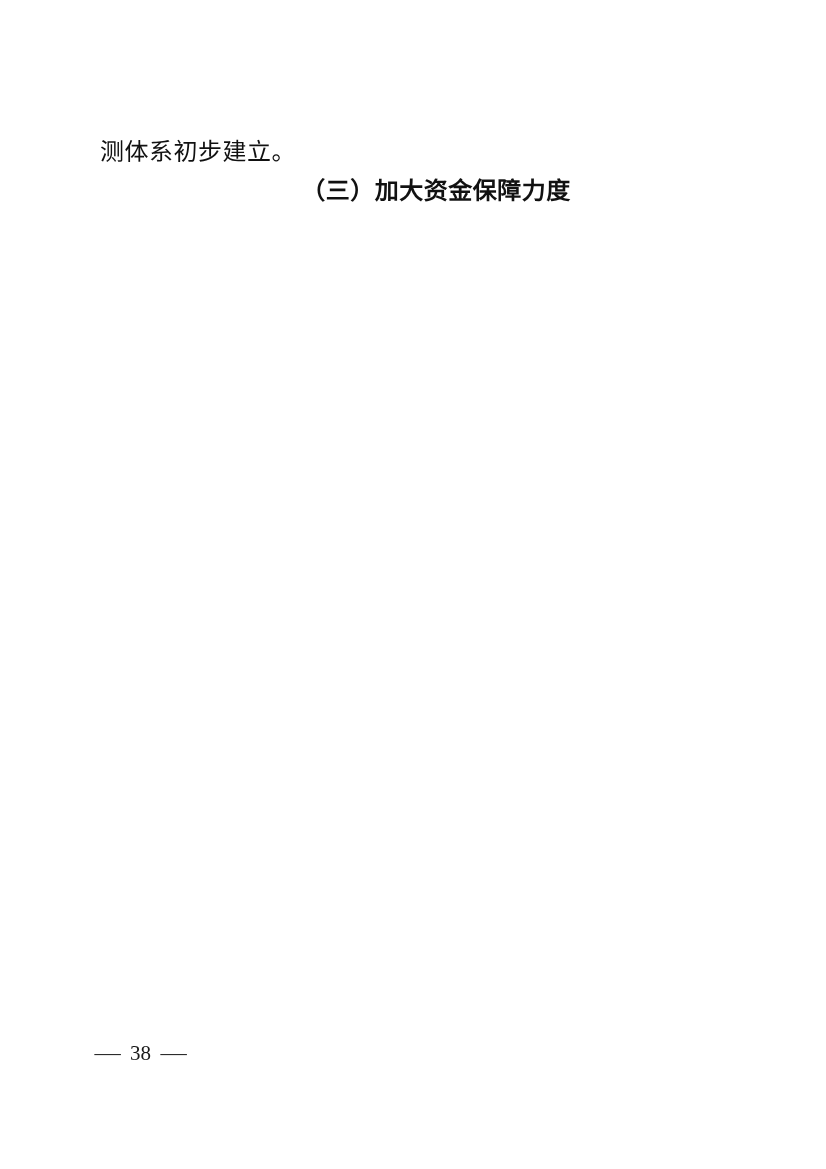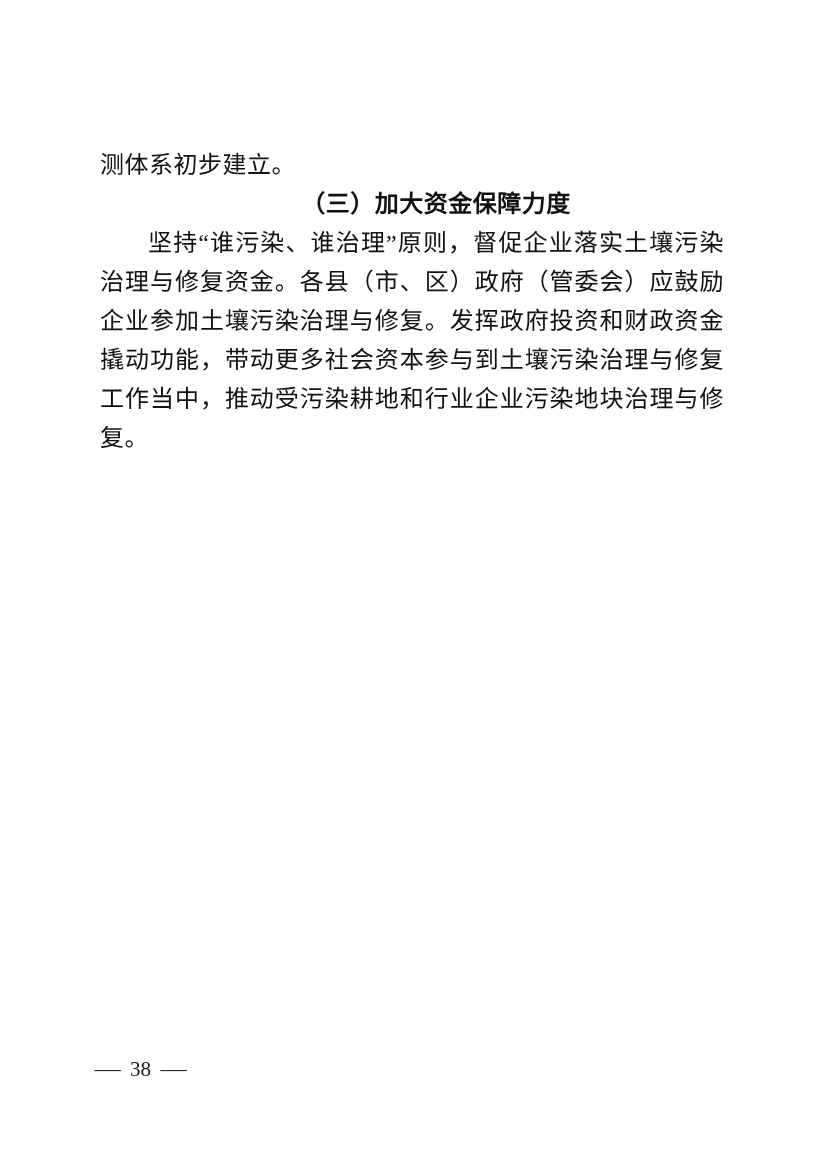--- a/index.html
+++ b/index.html
@@ -16,21 +16,21 @@
     color: #111111;
   }
   .page {
     position: absolute;
     inset: 0;
     background: #ffffff;
   }
   .text-body {
     position: absolute;
     left: 100px;
-    top: 146px;
+    top: 133px;
     width: 624px;
     font-size: 24px;
     line-height: 39px;
     text-align: justify;
     letter-spacing: 0.5px;
   }
   .text-body p {
     margin: 0;
     padding: 0;
     text-indent: 2em;
@@ -50,31 +50,30 @@
     line-height: 26px;
     color: #1a1a1a;
     white-space: nowrap;
   }
   .footer .dash {
     display: inline-block;
     transform: scaleX(1.25);
   }
   .footer .pagenum {
     display: inline-block;
-    margin: 16px 12px;
+    margin: 0 12px;
   }
 </style>
 </head>
 <body>
 
 <div class="page">
 
   <div class="text-body">
     <p class="continuation">测体系初步建立。</p>
     <p class="heading">（三）加大资金保障力度</p>
-    <p class="body">坚持“谁污染、谁治理”原则，督促企业落实土壤污染治理与修复资金。各县（市、区）政府（管委会）应鼓励企业参加土壤污染治理与修复。发挥政府投资和财政资金撬动功能，带动更多社会资本参与到土壤污染治理与修复工作当中，推动受污染耕地和行业企业污染地块治理与修复。</p>
   </div>
 
   <div class="footer">
     <span class="dash">—</span><span class="pagenum">38</span><span class="dash">—</span>
   </div>
 
 </div>
 
 </body></html>

